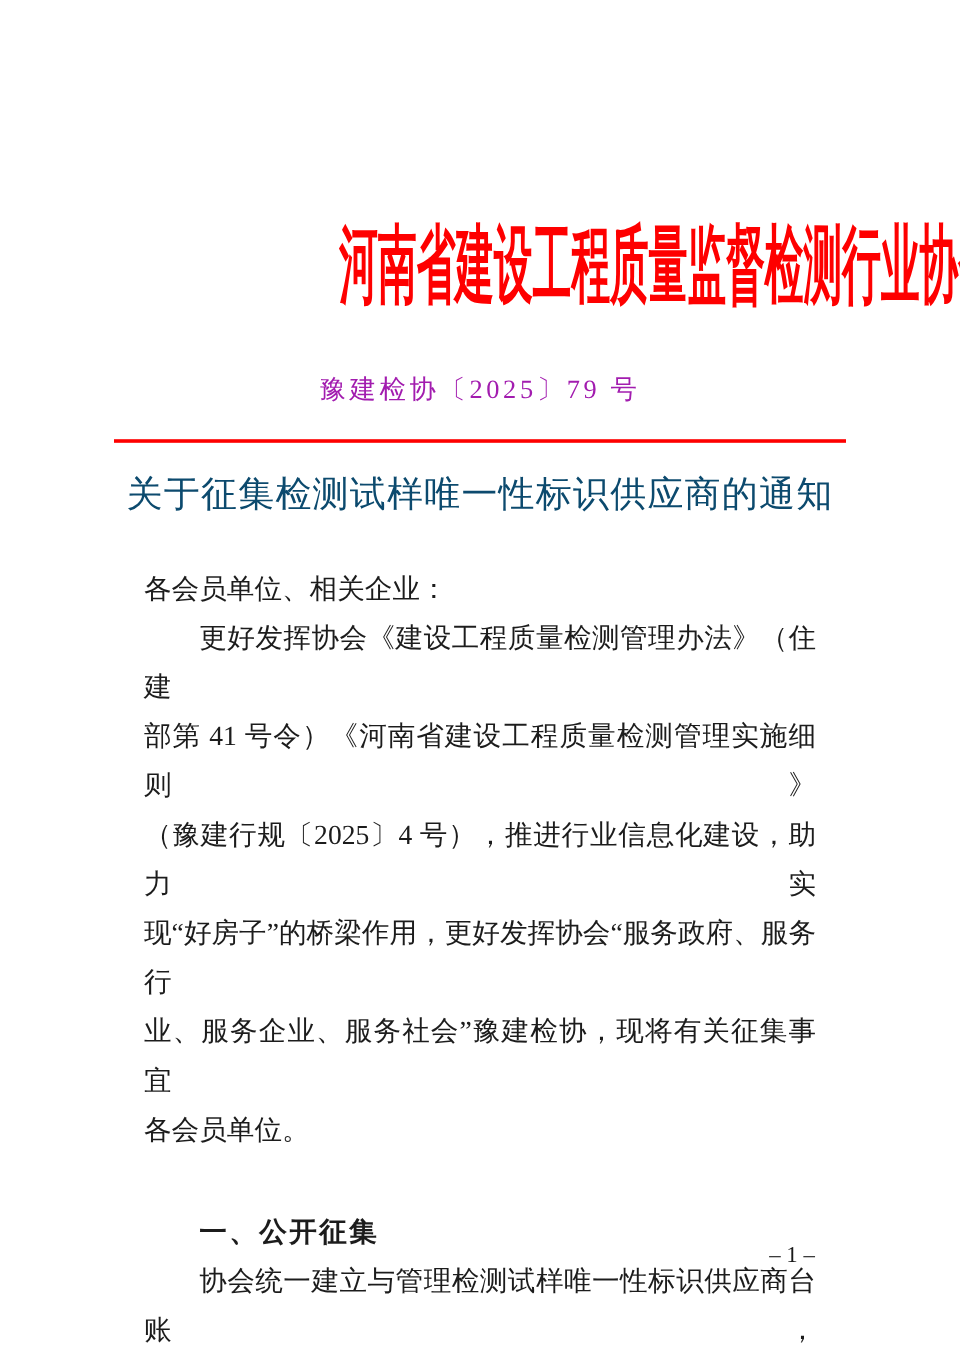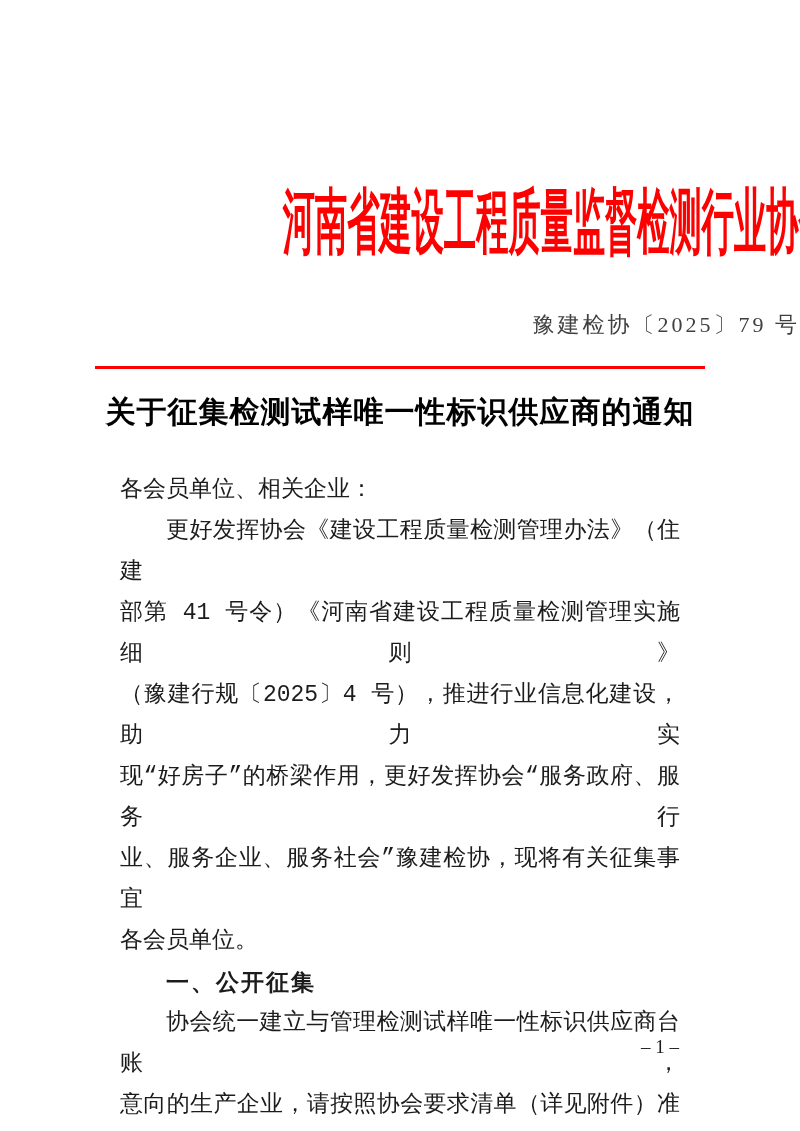--- a/index.html
+++ b/index.html
@@ -36,73 +36,73 @@
     color: #fe0000;
     transform: scale(0.52, 1.15);
     transform-origin: center top;
   }
   
   .doc-number {
     position: absolute;
     top: 310px;
     left: 0;
     right: 0;
-    text-align: right;
+    text-align: center;
     font-size: 22px;
     letter-spacing: 3px;
-    color: #404040;
+    color: #a21caf;
   }
   
   .red-line {
     position: absolute;
     top: 366px;
     left: 95px;
     width: 610px;
     height: 3px;
     background: #fe0000;
   }
   
   .doc-title {
     position: absolute;
     top: 392px;
     left: 0;
     right: 0;
     margin: 0;
     text-align: center;
     font-family: "Liberation Serif", "DejaVu Serif", serif;
-    font-weight: bold;
+    font-weight: normal;
     font-size: 30px;
     letter-spacing: 1px;
-    color: #000000;
+    color: #0c4a6e;
   }
   
   .doc-body {
     position: absolute;
     top: 470px;
     left: 120px;
     width: 560px;
     font-size: 23px;
     line-height: 41px;
     color: #1c1c1c;
   }
   .doc-body .line {
     text-align: justify;
     text-justify: inter-character;
-    font-family: Liberation Mono, monospace;
   }
   .doc-body .line.fill {
     text-align-last: justify;
   }
   .doc-body .line.indent {
     text-indent: 2em;
   }
   .doc-body .line.heading {
     font-family: "Liberation Sans", "DejaVu Sans", sans-serif;
     font-weight: bold;
     letter-spacing: 2px;
+    margin-top: 44px;
   }
   
   .page-number {
     position: absolute;
     top: 1036px;
     left: 560px;
     width: 200px;
     text-align: center;
     font-size: 19px;
     color: #1a1a1a;

